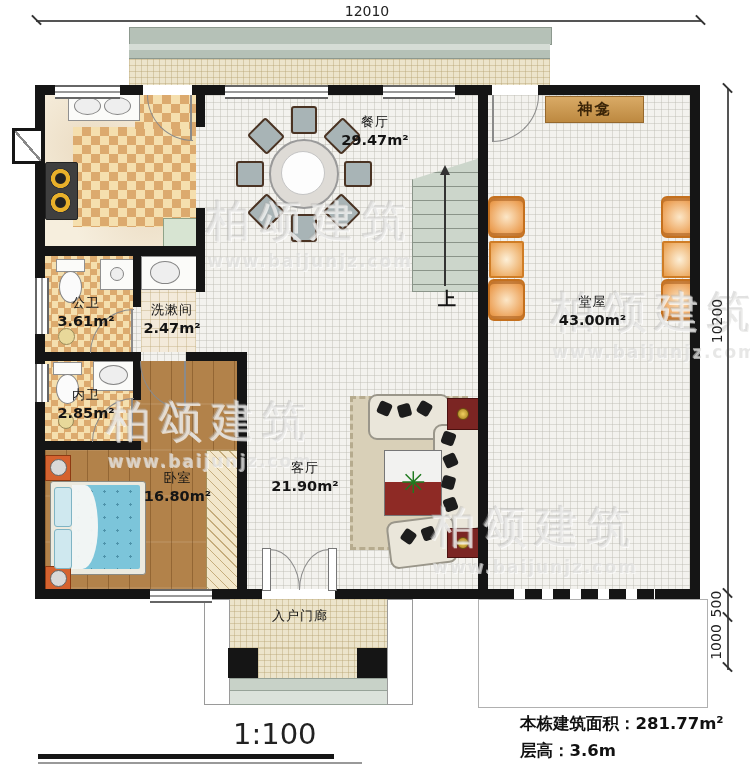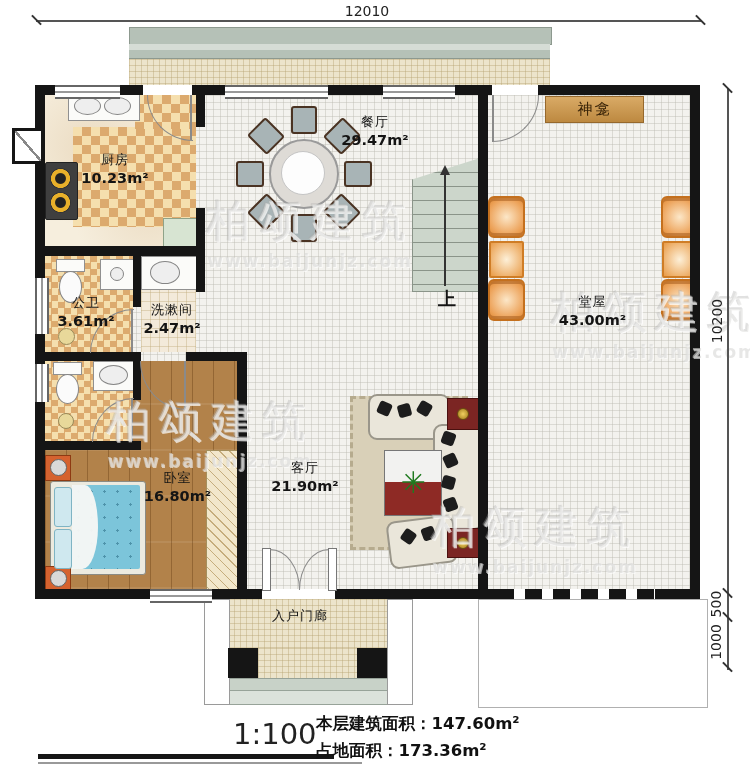--- a/index.html
+++ b/index.html
@@ -81,21 +81,21 @@
     border-left:5px solid transparent;border-right:5px solid transparent;border-bottom:10px solid #333}
   
   .tb-title{position:absolute;left:38px;top:708px;font-size:37px;font-weight:bold;
     letter-spacing:3px;color:#151515;z-index:70}
   .tb-scale{position:absolute;left:233px;top:717px;font-size:29px;color:#222;z-index:70}
   .tb-rule-thick{position:absolute;left:38px;top:754px;width:296px;height:5px;background:#151515;z-index:70}
   .tb-rule-thin{position:absolute;left:38px;top:762px;width:324px;height:1.5px;background:#999;z-index:70}
   .tb-col{position:absolute;top:710px;z-index:70;font-size:16.5px;font-weight:bold;
     color:#111;line-height:27px;white-space:nowrap}
   .shrine{position:absolute;z-index:10;background:linear-gradient(#d9aa66,#bd8940);
-    border:1px solid #96682c;text-align:center;font-size:15px;font-weight:normal;
+    border:1px solid #96682c;text-align:center;font-size:15px;font-weight:bold;
     color:#3a2408;line-height:25px;letter-spacing:2px}
   .terr-band{position:absolute;z-index:0}
 </style>
 </head>
 <body>
 
 <div id="plan">
 
   <div class="terr-band" style="left:129px;top:27px;width:421px;height:16px;background:#b5c1b7;border:1px solid #8d998f"></div>
   <div class="terr-band" style="left:129px;top:44px;width:421px;height:6px;background:#d5dcd5"></div>
@@ -256,39 +256,39 @@
   </div>
   <div class="wm" style="left:55px;top:392px;width:310px">
     <div class="wm-brand">柏颂建筑</div>
     <div class="wm-url">www.baijunjz.com</div>
   </div>
   <div class="wm" style="left:385px;top:498px;width:300px">
     <div class="wm-brand">柏颂建筑</div>
     <div class="wm-url">www.baijunjz.com</div>
   </div>
 
-  <div class="room-label" style="left:70px;top:150px;width:90px">
-    <div class="rl-name">厨房</div>
-    <div class="rl-area">10.23m²</div>
-  </div>
   <div class="room-label" style="left:330px;top:112px;width:90px">
     <div class="rl-name">餐厅</div>
     <div class="rl-area">29.47m²</div>
   </div>
   <div class="room-label" style="left:545px;top:292px;width:95px">
     <div class="rl-name">堂屋</div>
     <div class="rl-area">43.00m²</div>
   </div>
   <div class="room-label" style="left:50px;top:293px;width:72px">
     <div class="rl-name">公卫</div>
     <div class="rl-area">3.61m²</div>
   </div>
   <div class="room-label" style="left:130px;top:300px;width:84px">
     <div class="rl-name">洗漱间</div>
     <div class="rl-area">2.47m²</div>
+  </div>
+  <div class="room-label" style="left:50px;top:385px;width:72px">
+    <div class="rl-name">内卫</div>
+    <div class="rl-area">2.85m²</div>
   </div>
   <div class="room-label" style="left:130px;top:468px;width:95px">
     <div class="rl-name">卧室</div>
     <div class="rl-area">16.80m²</div>
   </div>
   <div class="room-label" style="left:255px;top:458px;width:100px">
     <div class="rl-name">客厅</div>
     <div class="rl-area">21.90m²</div>
   </div>
   <div class="room-label" style="left:245px;top:606px;width:110px">
@@ -304,22 +304,22 @@
   <div class="tick" style="left:721px;top:592px"></div>
   <div class="tick" style="left:721px;top:616px"></div>
   <div class="tick" style="left:721px;top:666px"></div>
   <div class="dim-label dim-v" style="left:692px;top:313px;width:50px">10200</div>
   <div class="dim-label dim-v" style="left:696px;top:596px;width:40px">500</div>
   <div class="dim-label dim-v" style="left:696px;top:634px;width:40px">1000</div>
 
   <div class="tb-scale">1:100</div>
   <div class="tb-rule-thick"></div>
   <div class="tb-rule-thin"></div>
-  <div class="tb-col" style="left:316px">
+  <div class="tb-col" style="left:520px">
     <div>
-      <span>本层建筑面积：</span><span>147.60m²</span>
+      <span>本栋建筑面积：</span><span>281.77m²</span>
     </div>
     <div>
-      <span>占地面积：</span><span>173.36m²</span>
+      <span>层高：</span><span>3.6m</span>
     </div>
   </div>
 
 </div>
 
 </body></html>

